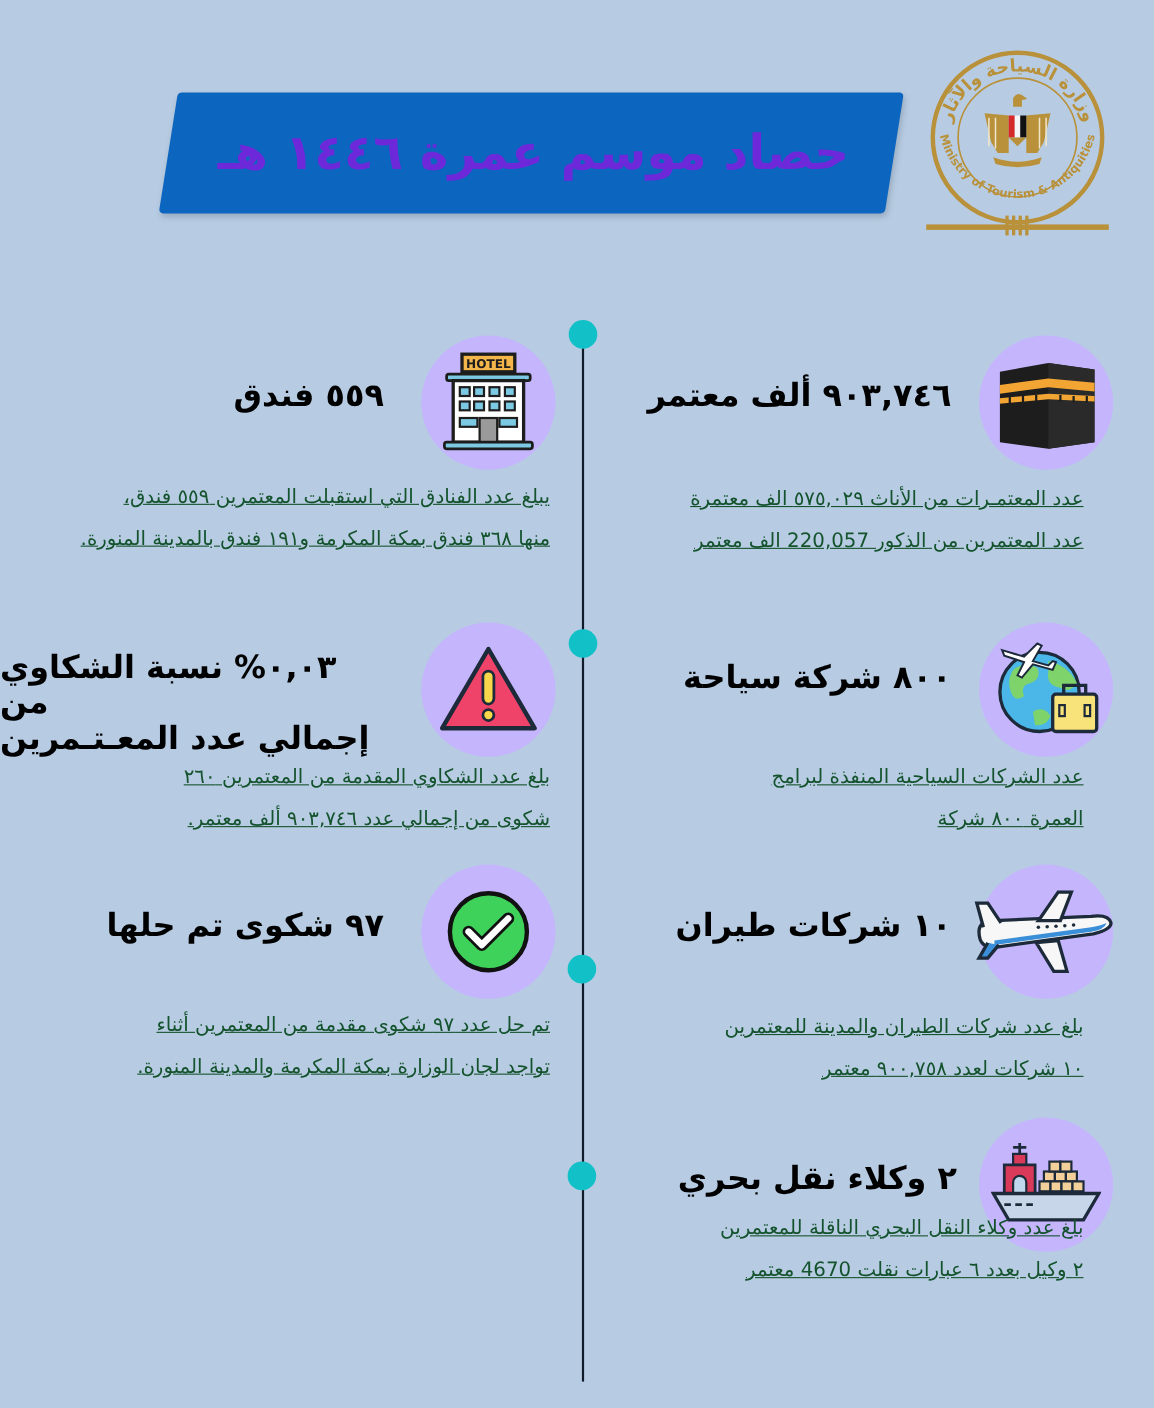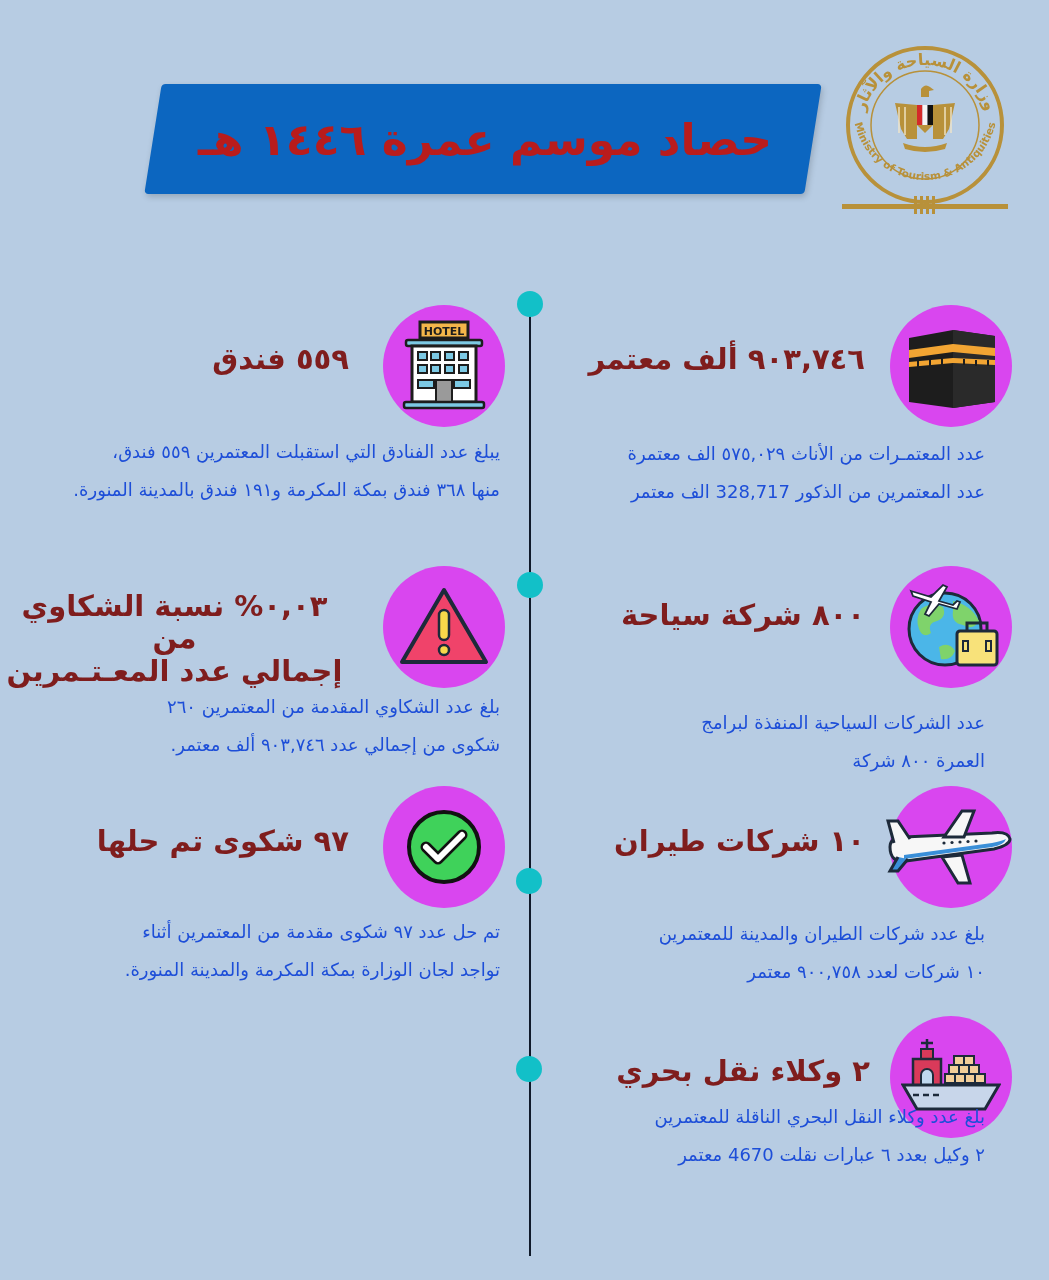--- a/index.html
+++ b/index.html
@@ -17,21 +17,21 @@
       background: #0c66c0;
       transform: skewX(-9deg);
       border-radius: 4px;
       box-shadow: 2px 3px 6px rgba(0,0,0,0.18);
     }
     .title-text {
       position: absolute;
       left: 190px; top: 84px;
       width: 590px; height: 110px;
       display: flex; align-items: center; justify-content: center;
-      color: #b91c1c;
+      color: #6d28d9;
       font-size: 44px; font-weight: bold;
       direction: rtl;
     }
     .logo {
       position: absolute;
       left: 840px; top: 40px;
       width: 170px; height: 175px;
     }
     .timeline-line {
       position: absolute;
@@ -42,40 +42,41 @@
     .dot {
       position: absolute;
       width: 26px; height: 26px;
       border-radius: 50%;
       background: #12c0c8;
     }
     .icon-circle {
       position: absolute;
       width: 122px; height: 122px;
       border-radius: 50%;
-      background: #d946ef;
+      background: #c4b5fd;
       display: flex; align-items: center; justify-content: center;
     }
     .heading {
       position: absolute;
       font-weight: bold;
       font-size: 29px;
-      color: #7f1d1d;
+      color: #000000;
       direction: rtl;
-      text-align: center;
+      text-align: left;
       line-height: 1.12;
     }
     .desc {
       position: absolute;
       font-size: 18px;
-      color: #1d4ed8;
+      color: #14532d;
       direction: rtl;
       text-align: right;
       line-height: 38px;
       white-space: nowrap;
+      text-decoration: underline;
     }
     .desc div { display: block; }
   </style>
 </head>
 <body>
 
 <div class="title-banner"></div>
 <div class="title-text">حصاد موسم عمرة ١٤٤٦ هـ</div>
 
 <div class="logo">
@@ -130,38 +131,38 @@
         <rect x="38" y="41" width="2" height="6"></rect>
       <rect x="60" y="41" width="2" height="6"></rect>
         <rect x="72" y="42" width="2" height="6"></rect>
         <rect x="84" y="42" width="2" height="6"></rect>
     </g>
   </svg>
 </div>
 <div class="heading" style="right:184px;top:343px;">٩٠٣,٧٤٦ ألف معتمر</div>
 <div class="desc" style="right:64px;top:435px;">
   <div>عدد المعتمـرات من الأناث ٥٧٥,٠٢٩ الف معتمرة</div>
-  <div>عدد المعتمرين من الذكور 328,717 الف معتمر</div>
+  <div>عدد المعتمرين من الذكور 220,057 الف معتمر</div>
 </div>
 
 <div class="icon-circle" style="left:890px;top:566px;">
   <svg width="100" height="100" viewBox="0 0 100 100">
     <circle cx="44" cy="52" r="36" fill="#4bb6e8" stroke="#1d2a3a" stroke-width="3"></circle>
     <path d="M 20 32 q 10 -8 22 -2 q 4 10 -6 14 q -10 2 -6 12 q -8 6 -12 -4 q -4 -10 2 -20 z" fill="#7fd36b"></path>
     <path d="M 52 24 q 18 4 26 20 q -6 10 -16 4 q -12 -2 -10 -14 z" fill="#7fd36b"></path>
     <path d="M 38 70 q 10 -6 16 4 q -4 10 -14 8 z" fill="#7fd36b"></path>
     <path d="M 10 14 l 20 6 l 12 -12 l 4 2 l -8 14 l 14 4 l 4 -4 l 3 1 l -3 7 l -18 -5 l -10 12 l -4 -2 l 6 -12 l -18 -6 z" fill="#ffffff" stroke="#1d2a3a" stroke-width="1.8"></path>
     <rect x="56" y="54" width="40" height="34" rx="3" fill="#f8e27a" stroke="#1d2a3a" stroke-width="3"></rect>
     <path d="M 66 54 v -8 h 20 v 8" fill="none" stroke="#1d2a3a" stroke-width="3"></path>
     <rect x="62" y="64" width="5" height="10" fill="none" stroke="#1d2a3a" stroke-width="2"></rect>
     <rect x="85" y="64" width="5" height="10" fill="none" stroke="#1d2a3a" stroke-width="2"></rect>
   </svg>
 </div>
 <div class="heading" style="right:184px;top:599px;">٨٠٠ شركة سياحة</div>
-<div class="desc" style="right:64px;top:704px;">
+<div class="desc" style="right:64px;top:688px;">
   <div>عدد الشركات السياحية المنفذة لبرامج</div>
   <div>العمرة ٨٠٠ شركة</div>
 </div>
 
 <div class="icon-circle" style="left:890px;top:786px;">
   <svg width="128" height="80" viewBox="0 0 128 80" style="margin-left:-6px">
     <path d="M 6 40 q 0 -10 14 -10 l 88 -4 q 16 -2 18 6 q 0 6 -16 10 l -88 12 q -16 2 -16 -14 z" fill="#f7f7f7" stroke="#1d2a3a" stroke-width="3"></path>
     <path d="M 20 48 l 88 -12 q 10 -2 14 -4 q -2 6 -14 8 l -88 12 z" fill="#3a8fd8"></path>
     <path d="M 60 30 l 18 -26 l 12 0 l -10 26 z" fill="#f7f7f7" stroke="#1d2a3a" stroke-width="3"></path>
     <path d="M 58 50 l 16 26 l 12 0 l -8 -28 z" fill="#f7f7f7" stroke="#1d2a3a" stroke-width="3"></path>

